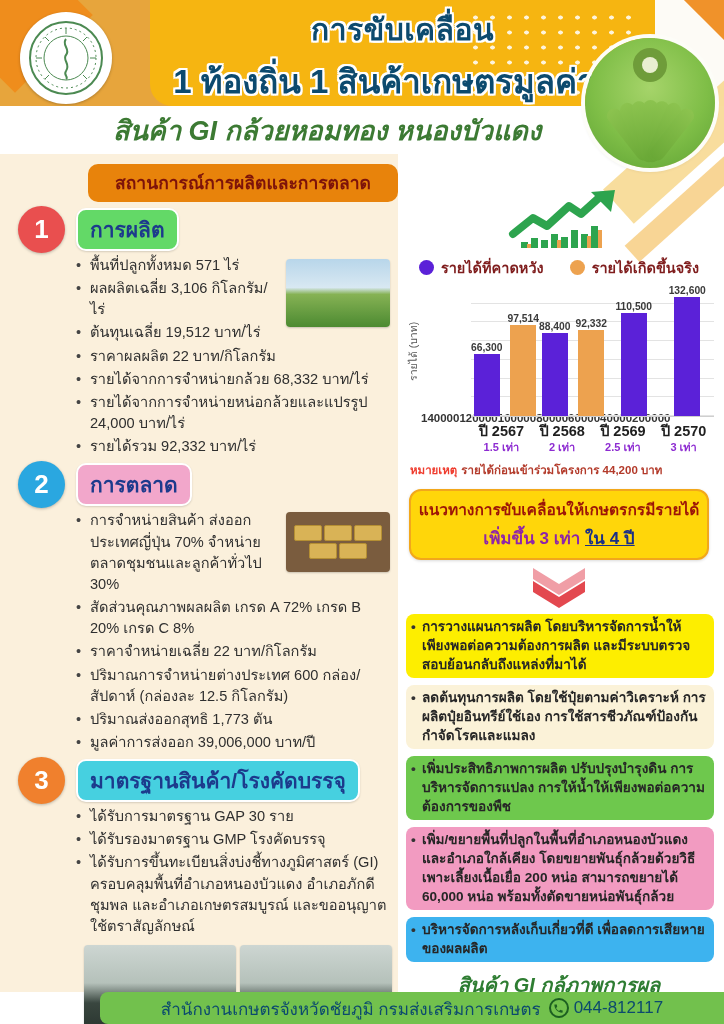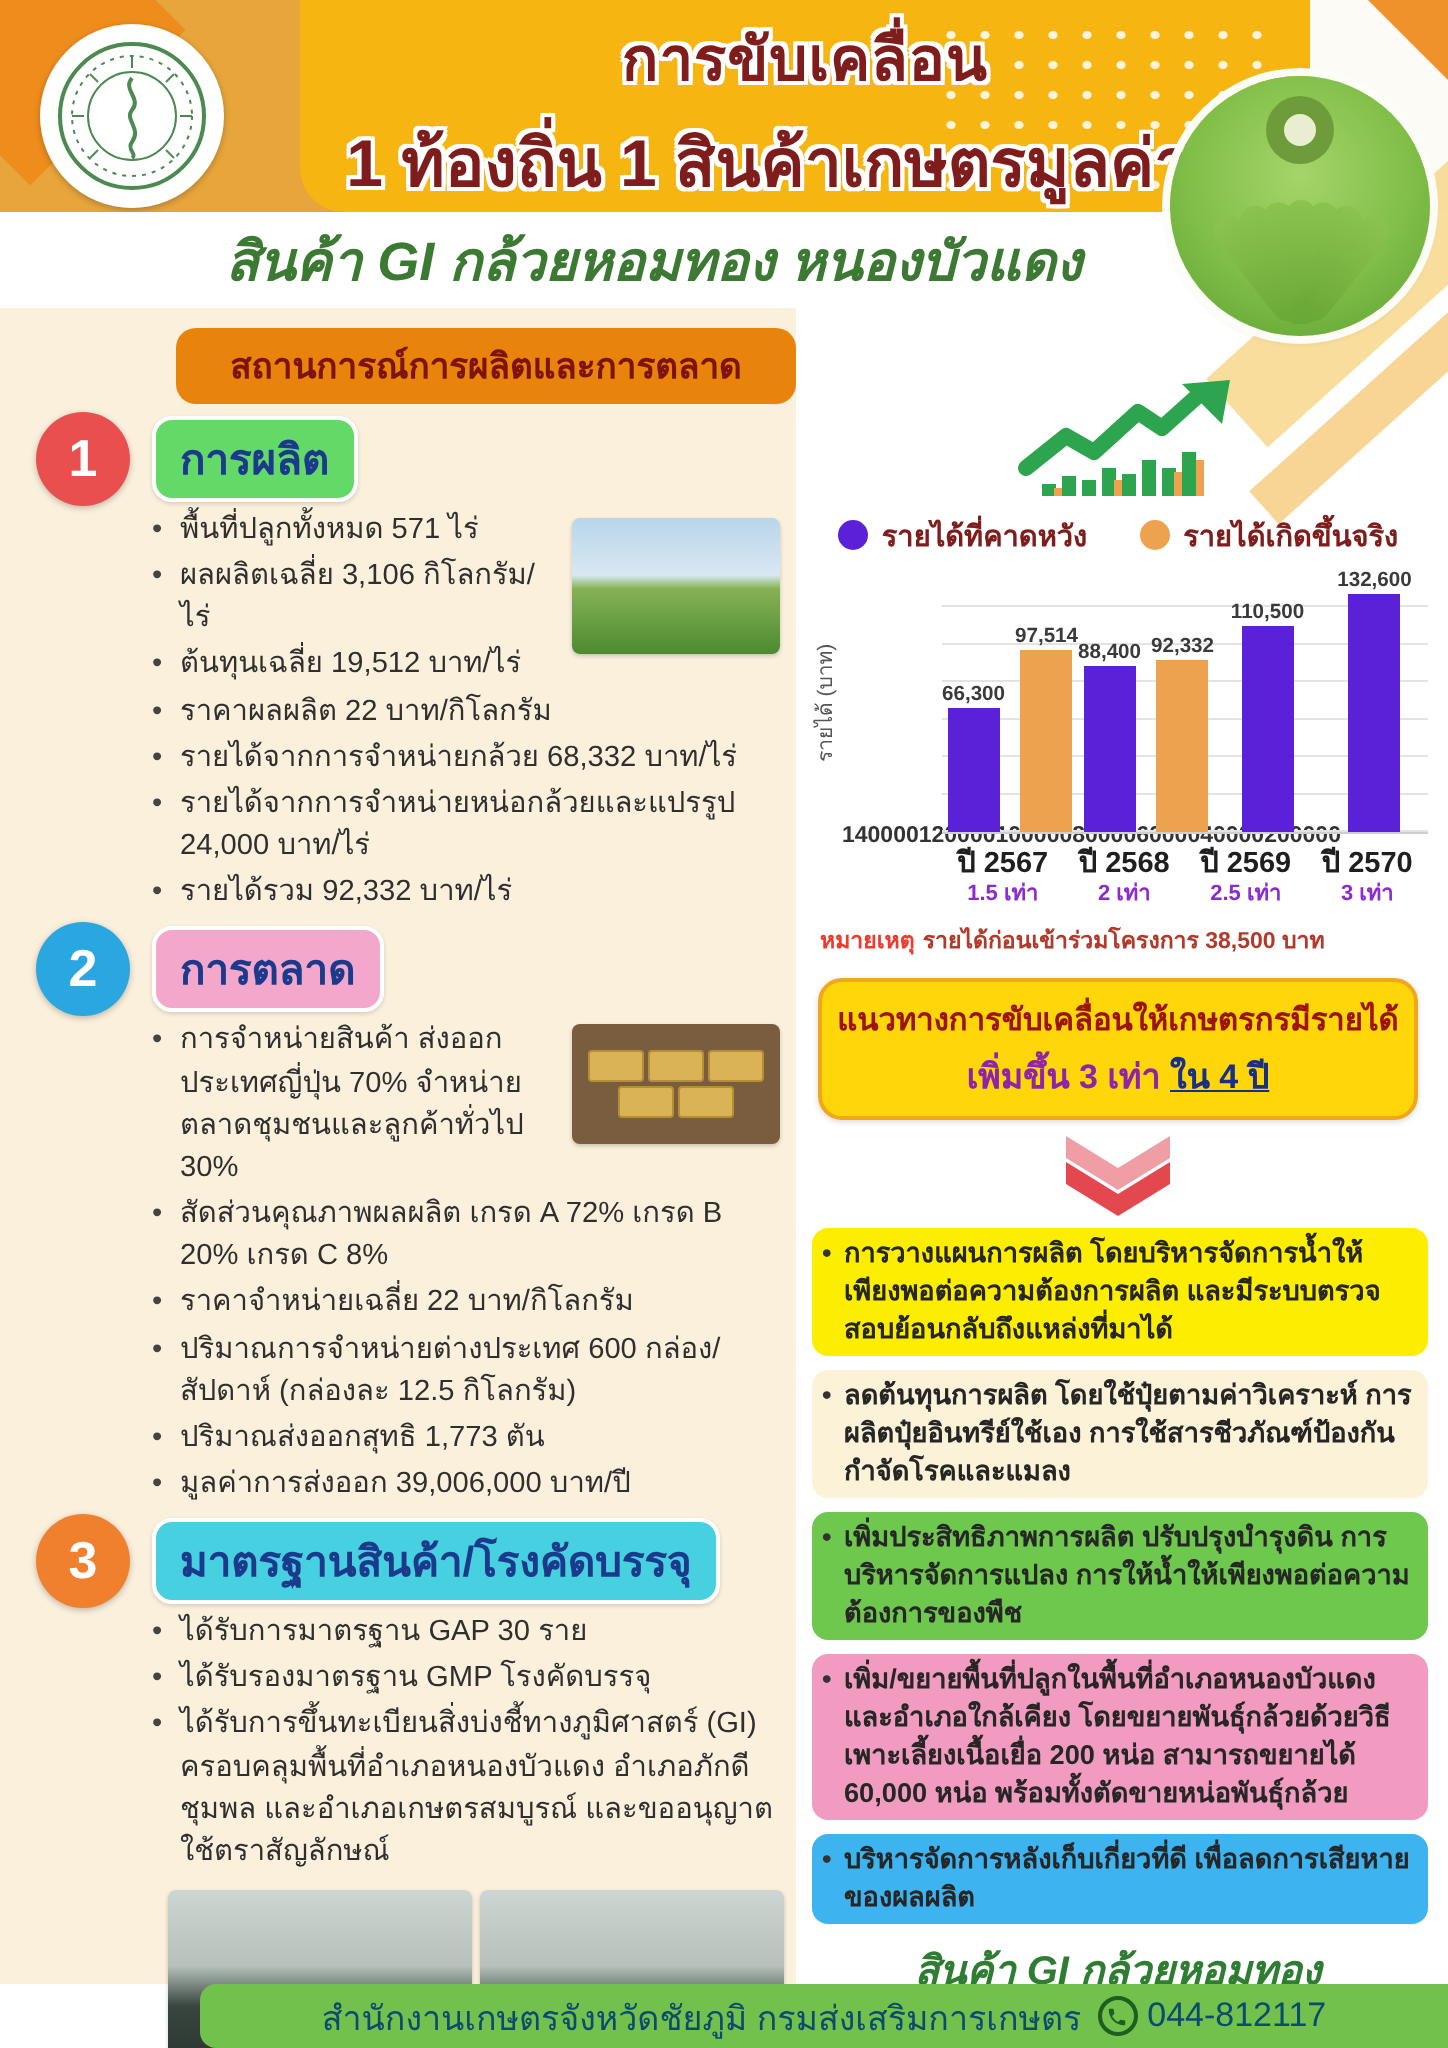--- a/index.html
+++ b/index.html
@@ -13,21 +13,21 @@
   .banner-right-white { position:absolute; right:0; top:0; width:110px; height:106px; background:#fdfbf6; }
   .deco-stripe1 { position:absolute; right:-46px; top:-30px; width:150px; height:34px; background:#f0922a; transform:rotate(45deg); }
   .deco-stripe2 { position:absolute; right:-60px; top:120px; width:190px; height:46px; background:#f6d27c; transform:rotate(-42deg); opacity:.75; }
   .deco-stripe3 { position:absolute; right:-30px; top:196px; width:140px; height:22px; background:#f3b94e; transform:rotate(-42deg); opacity:.6; }
   .banner-yellow { position:absolute; left:150px; top:0; width:505px; height:106px; background:#f6b511; border-radius:0 0 22px 22px; }
   .dots { position:absolute; right:18px; top:10px; width:170px; height:86px;
           background-image:radial-gradient(rgba(255,255,255,.85) 2px, transparent 2.6px);
           background-size:17px 15px; }
   .logo-wrap { position:absolute; left:20px; top:12px; width:92px; height:92px; background:#fff; border-radius:50%;
                display:flex; align-items:center; justify-content:center; box-shadow:0 1px 3px rgba(0,0,0,.25); }
-  .titles { position:absolute; left:150px; top:6px; width:505px; text-align:center; color:#7f1d1d; }
+  .titles { position:absolute; left:150px; top:6px; width:505px; text-align:center; color:#0c4a6e; }
   .outline { text-shadow:-2px -2px 0 #fff,2px -2px 0 #fff,-2px 2px 0 #fff,2px 2px 0 #fff,0 -2px 0 #fff,0 2px 0 #fff,-2px 0 0 #fff,2px 0 0 #fff; }
   .title1 { font-size:30px; font-weight:bold; letter-spacing:.5px; }
   .title2 { font-size:33px; font-weight:bold; margin-top:2px; }
 
   .subtitle-strip { position:absolute; left:0; top:106px; width:724px; height:48px; background:#fff;
                     display:flex; align-items:center; justify-content:center; }
   .subtitle { font-size:27px; font-weight:bold; font-style:italic; color:#3c7a33; padding-right:70px; }
 
   
   .banana-circle { position:absolute; left:585px; top:38px; width:130px; height:130px; border-radius:50%;
@@ -325,21 +325,21 @@
             </div>
             <div class="cat">
               <div class="cat-year">ปี 2570</div>
               <div class="cat-mult">3 เท่า</div>
             </div>
           </div>
       </div>
     </div>
 
     <div class="chart-note">
-      <span class="note-label">หมายเหตุ</span><span>รายได้ก่อนเข้าร่วมโครงการ 38,500 บาท</span>
+      <span class="note-label">หมายเหตุ</span><span>รายได้ก่อนเข้าร่วมโครงการ 44,200 บาท</span>
     </div>
 
     <div class="guidance">
       <div class="guidance-l1">แนวทางการขับเคลื่อนให้เกษตรกรมีรายได้</div>
       <div class="guidance-l2">
         <span class="guidance-hl">เพิ่มขึ้น 3 เท่า</span>
         <span class="guidance-ul">ใน 4 ปี</span>
       </div>
     </div>
 
@@ -350,21 +350,21 @@
 
     <ul class="strategies">
         <li style="background: rgb(253, 238, 0);">การวางแผนการผลิต โดยบริหารจัดการน้ำให้เพียงพอต่อความต้องการผลิต และมีระบบตรวจสอบย้อนกลับถึงแหล่งที่มาได้</li>
         <li style="background: rgb(251, 242, 216);">ลดต้นทุนการผลิต โดยใช้ปุ๋ยตามค่าวิเคราะห์ การผลิตปุ๋ยอินทรีย์ใช้เอง การใช้สารชีวภัณฑ์ป้องกันกำจัดโรคและแมลง</li>
         <li style="background: rgb(110, 200, 77);">เพิ่มประสิทธิภาพการผลิต ปรับปรุงบำรุงดิน การบริหารจัดการแปลง การให้น้ำให้เพียงพอต่อความต้องการของพืช</li>
         <li style="background: rgb(242, 155, 193);">เพิ่ม/ขยายพื้นที่ปลูกในพื้นที่อำเภอหนองบัวแดง และอำเภอใกล้เคียง โดยขยายพันธุ์กล้วยด้วยวิธีเพาะเลี้ยงเนื้อเยื่อ 200 หน่อ สามารถขยายได้ 60,000 หน่อ พร้อมทั้งตัดขายหน่อพันธุ์กล้วย</li>
         <li style="background: rgb(61, 179, 239);">บริหารจัดการหลังเก็บเกี่ยวที่ดี เพื่อลดการเสียหายของผลผลิต</li>
       </ul>
 
     <div class="tagline">
-      <div class="tagline-l1"><span style="color: rgb(46, 125, 50);">สินค้า GI กล้วยหอมทอง</span><span style="color: rgb(198, 40, 40);">หนองบัวแดง</span></div>
+      <div class="tagline-l1"><span style="color: rgb(46, 125, 50);">สินค้า GI กล้ภาพการผล</span><span style="color: rgb(198, 40, 40);">หนองบัวแดง</span></div>
 
     </div>
 
   </div>
 
   <footer class="footer-bar">
     <span class="footer-text">สำนักงานเกษตรจังหวัดชัยภูมิ กรมส่งเสริมการเกษตร</span>
     <span class="phone-wrap">
       <span class="phone-circle">
         <svg width="11" height="11" viewBox="0 0 24 24">

